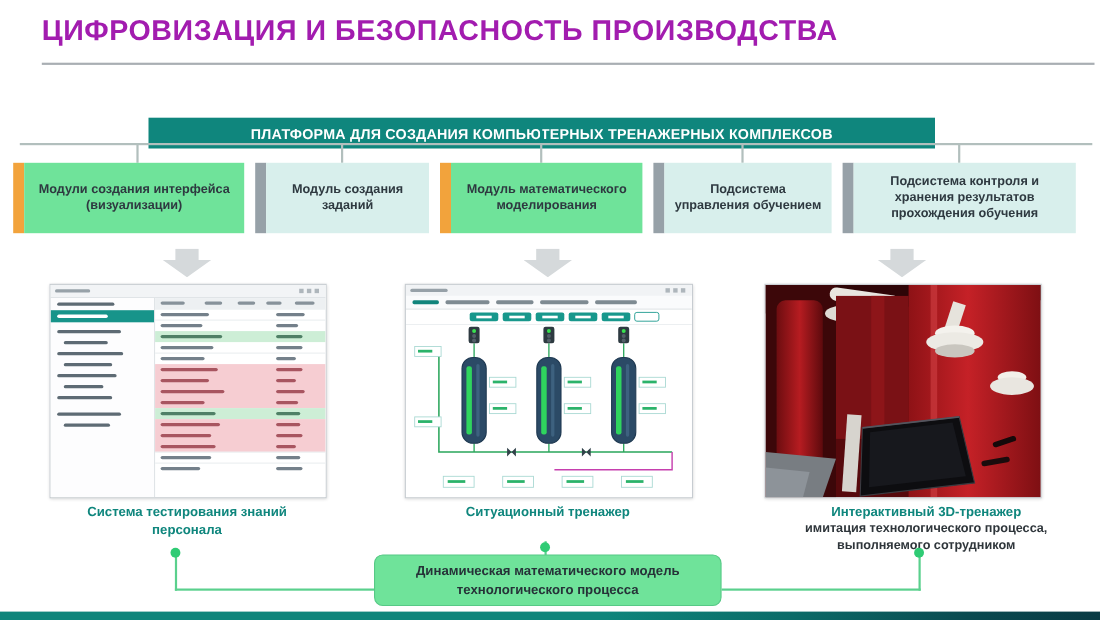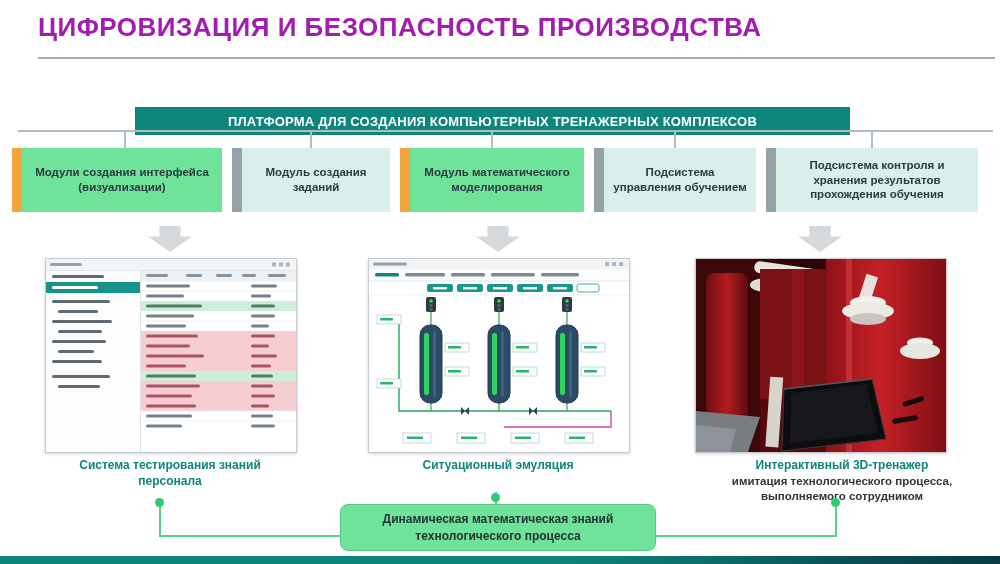--- a/index.html
+++ b/index.html
@@ -375,33 +375,33 @@
       </g>
       <polygon points="0,152 64,158 52,193 0,193" fill="#787d82"></polygon>
       <polygon points="0,166 40,170 34,193 0,193" fill="#8d9399"></polygon>
     </svg>
   </figure>
 
   <div class="caption" style="left:70px;top:458px;width:200px">
     <div class="cap-title">Система тестирования знаний персонала</div>
   </div>
   <div class="caption" style="left:368px;top:458px;width:260px">
-    <div class="cap-title">Ситуационный эмуляция</div>
+    <div class="cap-title">Ситуационный тренажер</div>
   </div>
   <div class="caption" style="left:717px;top:458px;width:250px">
     <div class="cap-title">Интерактивный 3D-тренажер</div>
     <div class="cap-sub">имитация технологического процесса, выполняемого сотрудником</div>
   </div>
 
   <div class="cline" style="left:159px;top:504px;width:2px;height:33px"></div>
   <div class="cline" style="left:159px;top:535px;width:181px;height:2px"></div>
   <div class="cline" style="left:835px;top:504px;width:2px;height:33px"></div>
   <div class="cline" style="left:656px;top:535px;width:181px;height:2px"></div>
   <div class="cline" style="left:495px;top:492px;width:2px;height:13px"></div>
   <div class="dot" style="left:155px;top:498px"></div>
   <div class="dot" style="left:831px;top:498px"></div>
   <div class="dot" style="left:491px;top:493px"></div>
 
-  <div class="bottom-box">Динамическая математическая знаний технологического процесса</div>
+  <div class="bottom-box">Динамическая математического модель технологического процесса</div>
 
   <div class="bottom-bar"></div>
 
 </main>
 
 </body></html>

